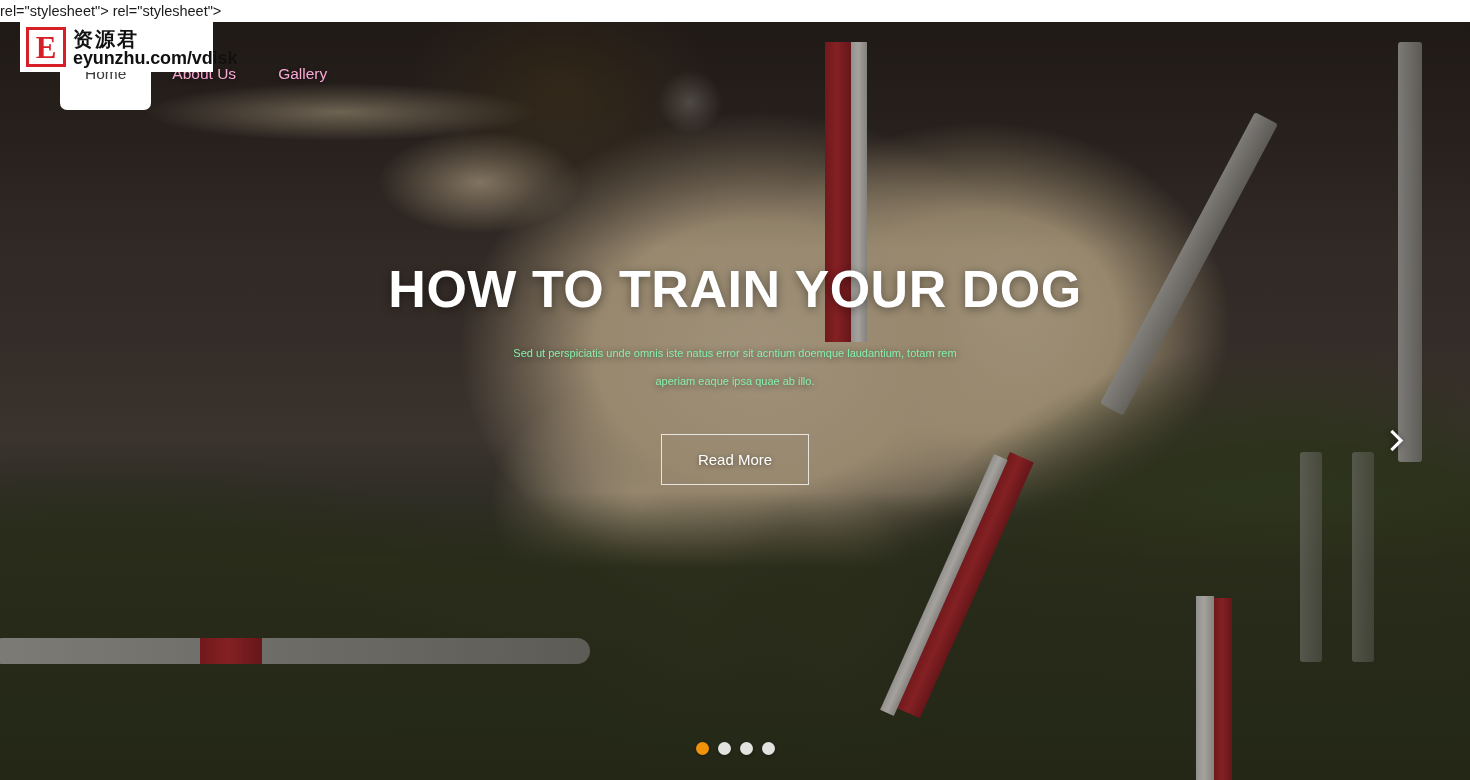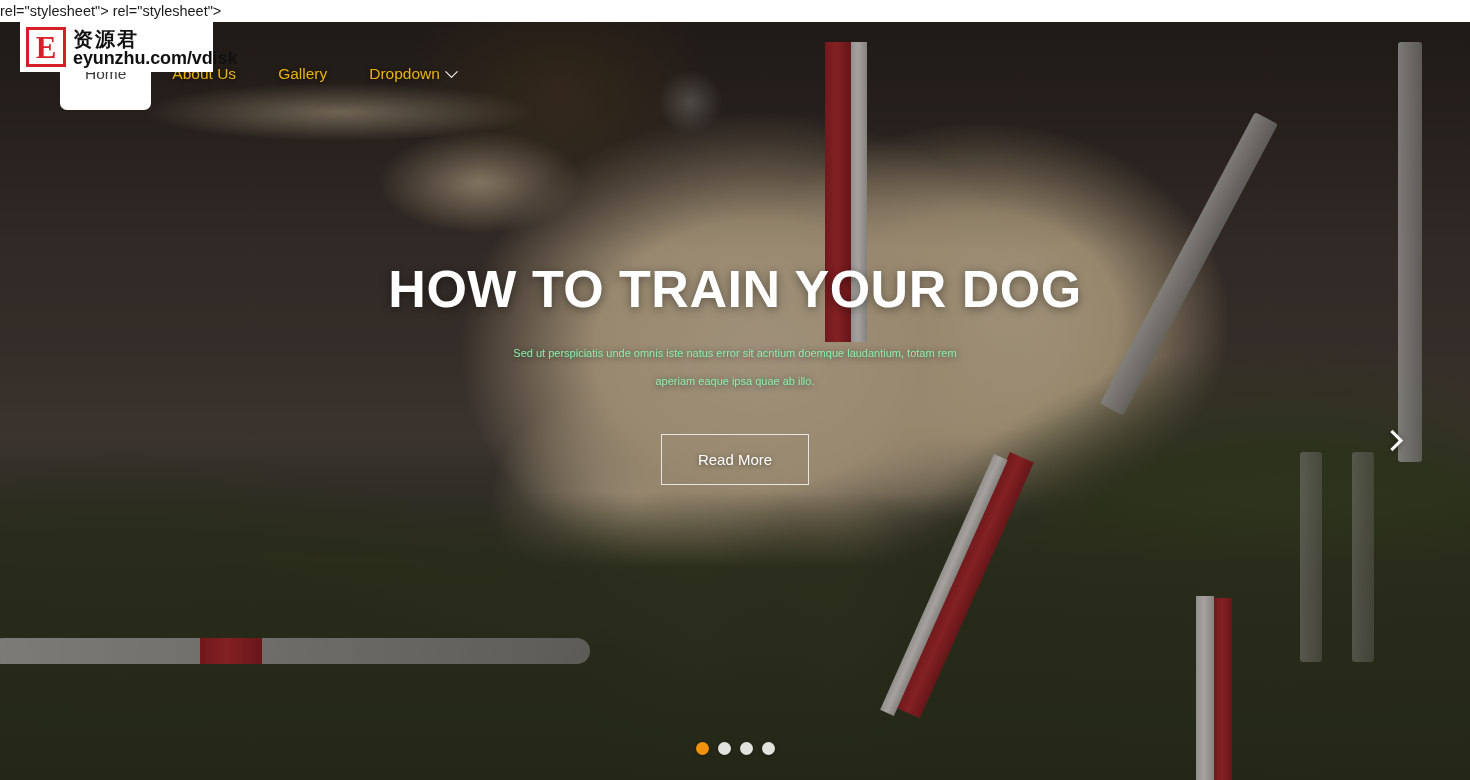--- a/index.html
+++ b/index.html
@@ -109,21 +109,21 @@
   .brand {
     color: #ffffff;
     font-size: 33px;
     font-weight: bold;
     letter-spacing: .2px;
     text-shadow: 0 1px 5px rgba(0,0,0,.45);
     white-space: nowrap;
   }
   .nav { display: flex; align-items: center; gap: 0px; }
   .nav-item {
-    color: #eab308;
+    color: #f9a8d4;
     font-size: 15.5px;
     padding: 11px 21px;
     border-radius: 7px;
     white-space: nowrap;
     text-shadow: 0 1px 4px rgba(0,0,0,.5);
     display: flex;
     align-items: center;
     gap: 7px;
     cursor: pointer;
   }
@@ -293,24 +293,20 @@
     <nav class="nav">
       <div class="nav-item active">
         <span>Home</span>
       </div>
       <div class="nav-item">
         <span>About Us</span>
       </div>
       <div class="nav-item">
         <span>Gallery</span>
       </div>
-      <div class="nav-item">
-        <span>Dropdown</span>
-        <i class="chev"></i>
-      </div>
     </nav>
   </header>
 
   <div class="hero-inner">
     <h1 class="hero-title">HOW TO TRAIN YOUR DOG</h1>
     <p class="hero-sub">Sed ut perspiciatis unde omnis iste natus error sit acntium doemque laudantium, totam rem aperiam eaque ipsa quae ab illo.</p>
     <a class="hero-btn">Read More</a>
   </div>
 
   <div class="arrow arrow-prev">

